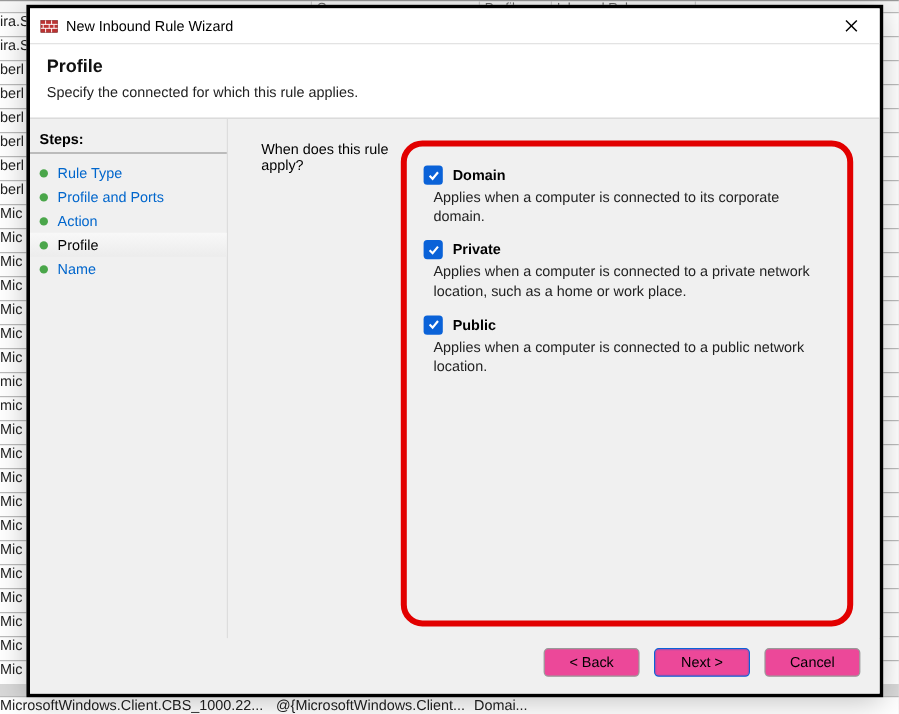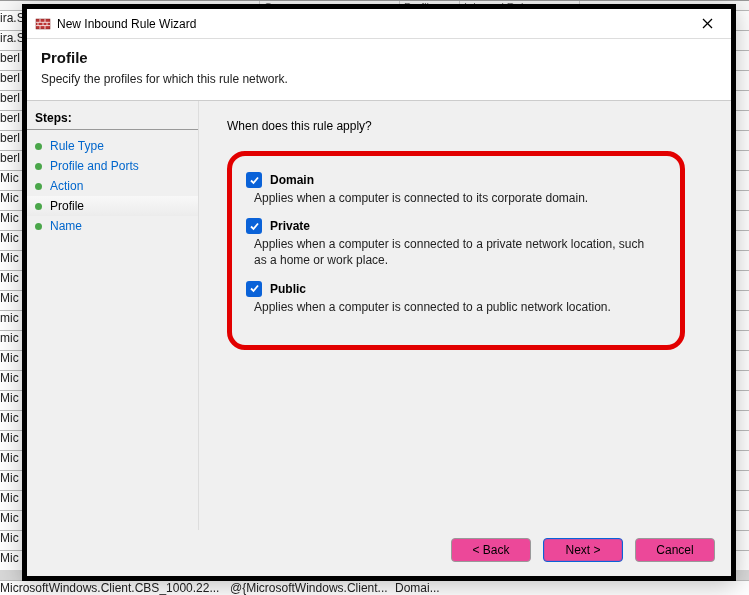--- a/index.html
+++ b/index.html
@@ -48,21 +48,21 @@
       display: flex;
     }
     .bg-bottom span { display: inline-block; }
     .dialog {
       position: absolute;
       top: 4px;
       left: 22px;
       width: 714px;
       height: 577px;
       background: #f0f0f0;
-      border: 5px solid #000000;
+      border: 3px solid #000000;
       box-shadow: 0 4px 24px rgba(0,0,0,0.25);
       display: flex;
       flex-direction: column;
     }
     .titlebar {
       height: 30px;
       background: #fff;
       border-bottom: 1px solid #ddd;
       display: flex;
       align-items: center;
@@ -119,21 +119,21 @@
     }
     .step-link { color: #0066cc; }
     .step-current .step-link { color: #000; }
     .step-current {
        background: linear-gradient(#f8f8f8,#ececec);
     }
     .content-col {
       flex: 1;
       padding: 18px 22px 10px 28px;
       display: flex;
-      flex-direction: column;
+      flex-direction: row;
     }
     .content-question { font-size: 12px; color: #000; margin-bottom: 18px; }
     .highlight-box {
       border: 5px solid #e20000;
       border-radius: 18px;
       padding: 16px 16px 18px 14px;
       width: 458px;
     }
     .opt {
       margin-bottom: 12px;
@@ -253,21 +253,21 @@
     <div class="titlebar-close">
       <svg width="11" height="11" viewBox="0 0 11 11">
         <line x1="1" y1="1" x2="10" y2="10" stroke="#000" stroke-width="1.2"></line>
         <line x1="10" y1="1" x2="1" y2="10" stroke="#000" stroke-width="1.2"></line>
       </svg>
     </div>
   </div>
 
   <div class="header-region">
     <div class="header-title">Profile</div>
-    <div class="header-sub">Specify the profiles for which this rule network.</div>
+    <div class="header-sub">Specify the connected for which this rule applies.</div>
   </div>
 
   <div class="body-region">
     <div class="steps-col">
       <div class="steps-header">Steps:</div>
       <div id="steps-host">
           <div class="step-item">
             <div class="step-bullet" style="background: rgb(74, 166, 74);"></div>
             <span class="step-link">Rule Type</span>
           </div>

